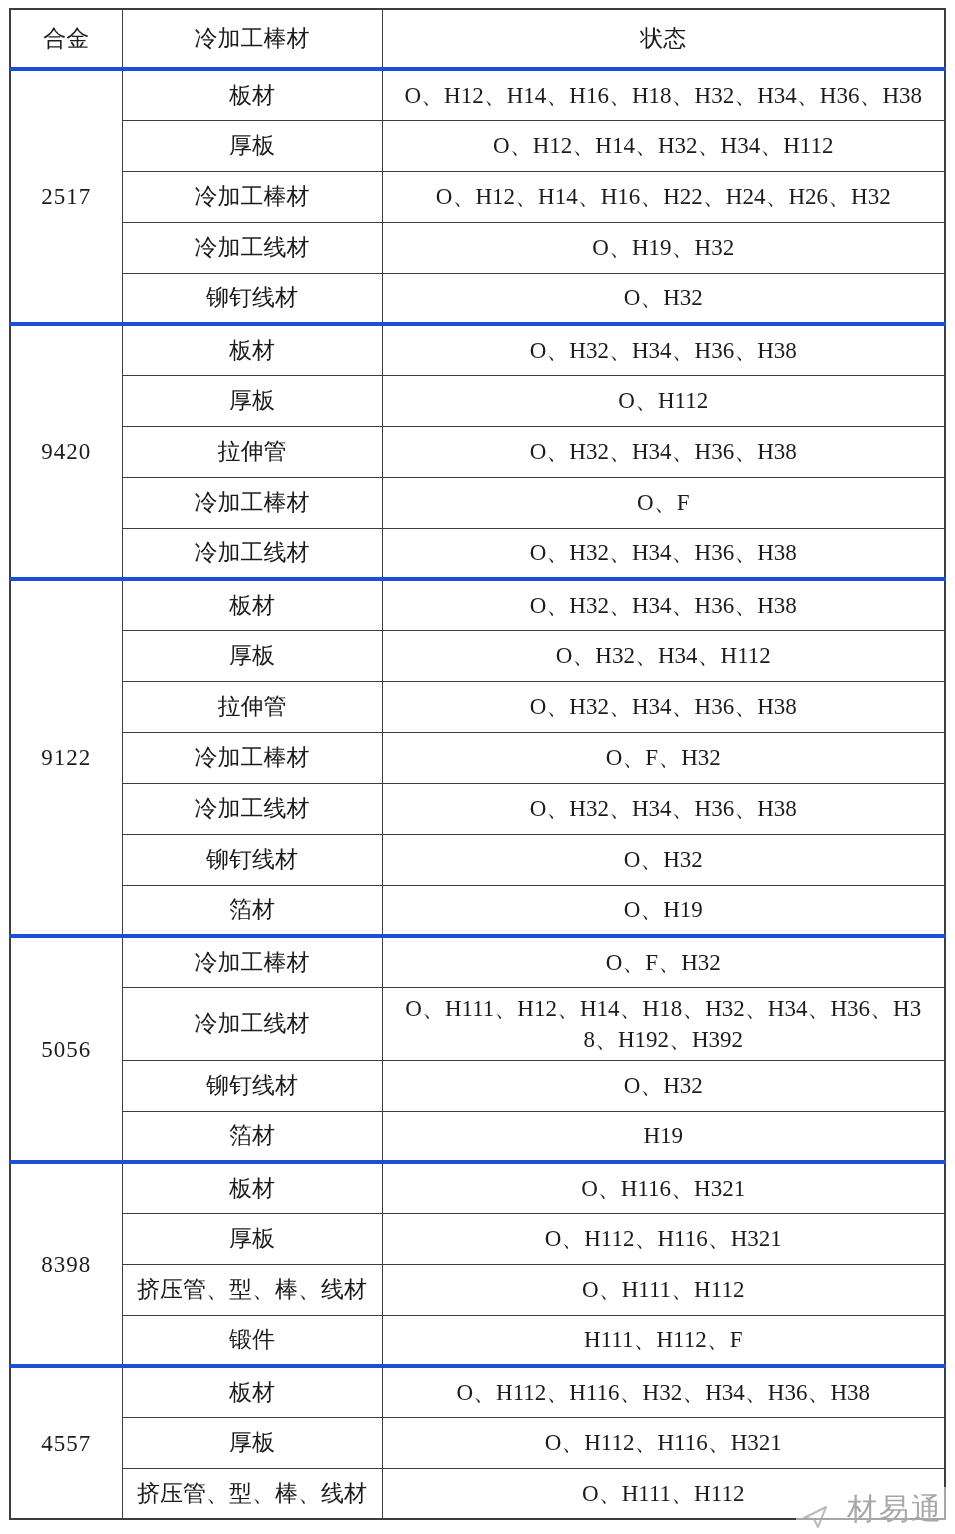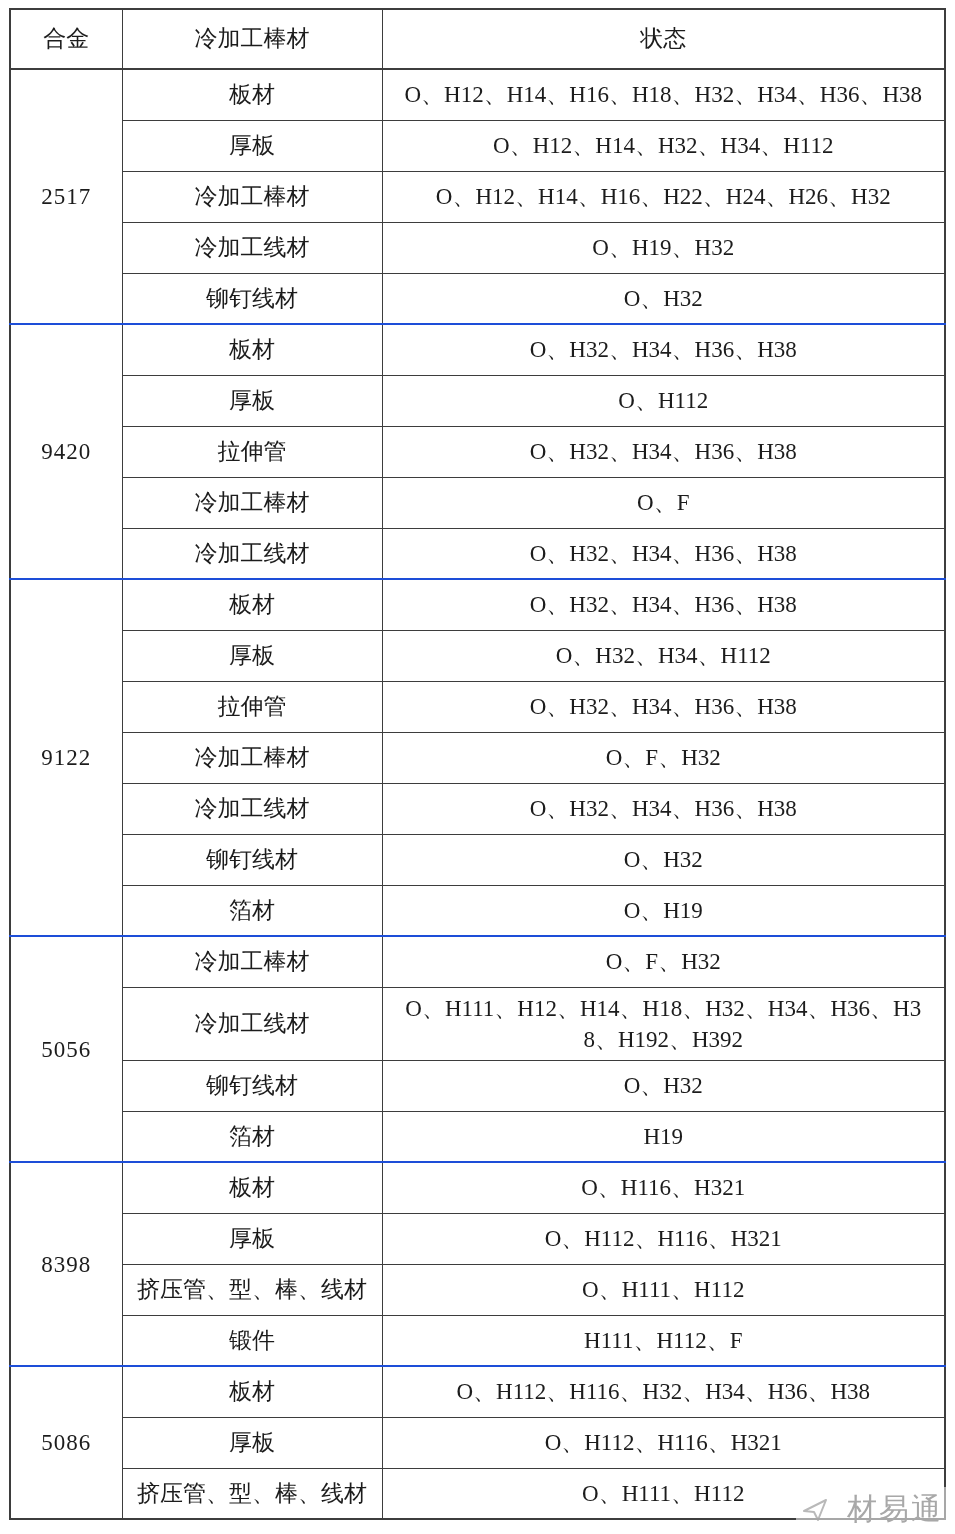--- a/index.html
+++ b/index.html
@@ -39,31 +39,31 @@
   }
   table.alloy-table thead th {
     height: 60px;
     border-bottom: 2px solid #3d3d3d;
     margin-top: 40px;
   }
   table.alloy-table tbody td {
     height: 51px;
   }
   table.alloy-table tr.group-start td {
-    border-top: 2px solid #1d4ed8;
+    border-top: 4px solid #1d4ed8;
   }
   td.alloy {
     letter-spacing: 1px;
   }
   .watermark {
     position: absolute;
     right: 6px;
     bottom: 2px;
     display: flex;
-    align-items: center;
+    align-items: flex-end;
     gap: 19px;
     color: #a8a8a8;
     font-size: 30px;
     letter-spacing: 2px;
     pointer-events: none;
     background: rgba(255,255,255,0.55);
     padding: 2px 6px;
   }
   .watermark svg {
     display: block;
@@ -187,21 +187,21 @@
         </tr>
         <tr>
           <td>挤压管、型、棒、线材</td>
           <td>O、H111、H112</td>
         </tr>
         <tr>
           <td>锻件</td>
           <td>H111、H112、F</td>
         </tr>
         <tr class="group-start">
-          <td rowspan="3" class="alloy">5086</td>
+          <td rowspan="3" class="alloy">4557</td>
           <td>板材</td>
           <td>O、H112、H116、H32、H34、H36、H38</td>
         </tr>
         <tr>
           <td>厚板</td>
           <td>O、H112、H116、H321</td>
         </tr>
         <tr>
           <td>挤压管、型、棒、线材</td>
           <td>O、H111、H112</td>

